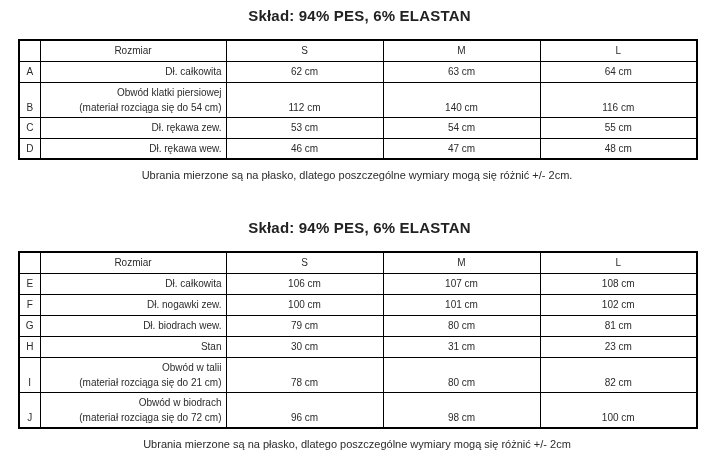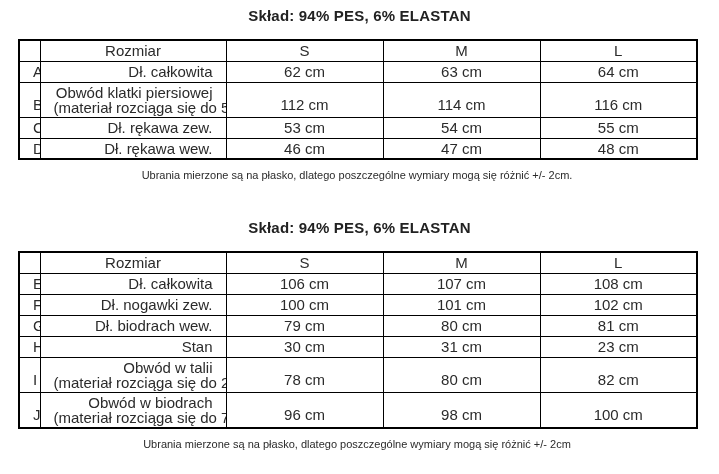--- a/index.html
+++ b/index.html
@@ -33,24 +33,24 @@
   table.size-table {
     border-collapse: collapse;
     table-layout: fixed;
     width: 678px;
     margin: 13px 0 0 18px;
     border: 2px solid #000;
   }
   table.size-table th,
   table.size-table td {
     border: 1px solid #000;
-    font-size: 15px;
+    font-size: 10px;
     font-weight: 400;
     color: #2b2b2b;
-    padding: 1px 13px;
+    padding: 1px 4px;
     vertical-align: middle;
     overflow: hidden;
     white-space: nowrap;
     margin-top: 24px;
   }
   col.c-letter { width: 21px; }
   col.c-label  { width: 186px; }
   col.c-size   { width: 157px; }
 
   table.size-table thead tr { height: 21px; }
@@ -112,21 +112,21 @@
             <td class="value">63 cm</td>
             <td class="value">64 cm</td>
           </tr>
           <tr class="two-line">
             <td class="letter">B</td>
             <td class="label">
               <div>Obwód klatki piersiowej</div>
               <div>(materiał rozciąga się do 54 cm)</div>
             </td>
             <td class="value">112 cm</td>
-            <td class="value">114 cm</td>
+            <td class="value">140 cm</td>
             <td class="value">116 cm</td>
           </tr>
           <tr>
             <td class="letter">C</td>
             <td class="label">
               <div>Dł. rękawa zew.</div>
             </td>
             <td class="value">53 cm</td>
             <td class="value">54 cm</td>
             <td class="value">55 cm</td>

